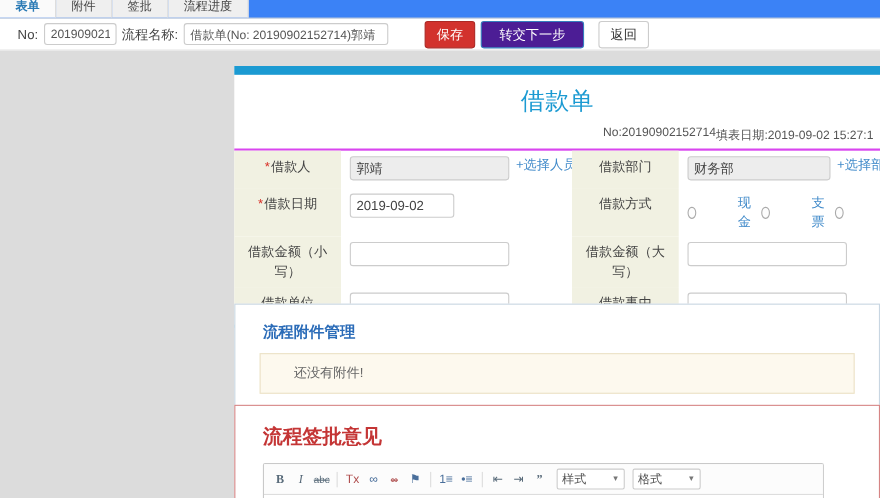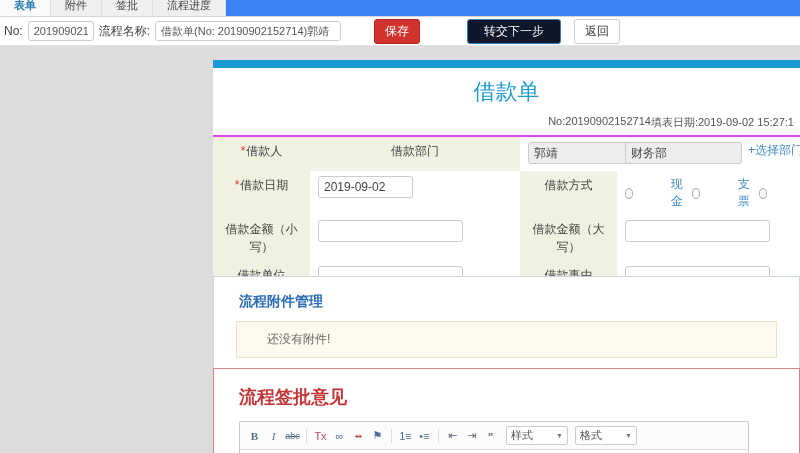--- a/index.html
+++ b/index.html
@@ -8,30 +8,30 @@
   .page { position:relative; width:800px; height:453px; overflow:hidden; }
 
   
   .tabbar { display:flex; background:#3b82f6; border-bottom:1px solid #d5d5d5; height:17px;align-items:flex-end; }
   .tab { padding:3px 14px; font-size:11px; color:#444; border-right:1px solid #ddd;
     background:#efefef; cursor:pointer; white-space:nowrap; }
   .tab.active { color:#2a7ab5; background:#fafafa; font-weight:bold; }
 
   
   .toolbar { display:flex; align-items:center; background:#fff; height:29px;
-    border-bottom:1px solid #e3e3e3; padding:0 4px; gap:5px; }
+    border-bottom:1px solid #e3e3e3; padding:0 16px; gap:5px; }
   .toolbar label { font-size:12px; color:#444; white-space:nowrap; }
   .toolbar input { height:20px; border:1px solid #ccc; border-radius:3px; padding:0 5px;
     font-size:11px; color:#555; font-family:inherit; }
   .inp-no { width:66px; }
   .inp-name { width:186px; }
   .btn { border:1px solid transparent; border-radius:3px; font-size:12px; padding:3px 10px;
     cursor:pointer; font-family:inherit; }
   .btn-save { background:#d2322d; border-color:#ac2925; color:#fff; margin-left:28px; }
-  .btn-forward { background:#0f172a; border-color:#357ebd; color:#fff; margin-left:42px; padding:3px 16px; }
+  .btn-forward { background:#4c1d95; border-color:#357ebd; color:#fff; padding:3px 16px; }
   .btn-back { background:#fff; border-color:#ccc; color:#333; margin-left:8px; }
 
   
   .card { position:absolute; left:213px; width:587px; background:#fff; }
   .card-form { top:60px; border-bottom:3px solid #1b9ad2; }
   .card-attach { top:276px; border:1px solid #c8d6e2; padding:8px 0 12px 0; }
   .card-approve { top:368px; height:160px; border:1px solid #d68585; padding:8px 0 0 0; }
 
   .blue-topbar { height:8px; background:#1b9ad2; }
   .form-title { text-align:center; color:#1b9ad2; font-size:22px; padding:9px 0 6px 0; }
@@ -40,21 +40,21 @@
 
   
   .fgrid { display:grid; grid-template-columns:97px 210px 97px 1fr; }
   .fcell { display:flex; align-items:flex-start; padding:5px 8px; min-height:34px; }
   .flabel { background:#f1f1e2; justify-content:center; text-align:center; color:#444;
     font-size:12px; line-height:1.5; }
   .req { color:#d9342b; margin-right:1px; }
   .fcell input { height:22px; border:1px solid #ccc; border-radius:3px; padding:0 5px;
     font-size:12px; color:#444; font-family:inherit; }
   .ro { background:#ededed; }
-  .w145 { width:145px; } .w95 { width:95px; } .w130 { width:117px; }
+  .w145 { width:145px; } .w95 { width:95px; } .w130 { width:130px; }
   .pick-link { color:#428bca; font-size:12px; margin-left:6px; text-decoration:none; white-space:nowrap; }
   .radio-opt { display:inline-flex; align-items:center; margin-right:6px; color:#428bca; cursor:pointer;gap:36px; }
   .radio-circle { width:11px; height:11px; border:1px solid #aaa; border-radius:50%;
     background:#fdfdfd; display:inline-block; margin-right:2px; }
 
   
   .sec-head-blue { color:#2b6cb8; font-weight:bold; font-size:14px; padding:8px 0 10px 25px; }
   .attach-alert { margin:0 22px; background:#fdf9ee; border:1px solid #ece2c6; color:#666;
     padding:9px 30px; font-size:12px; }
   .btn-upload { display:inline-block; margin:12px 0 0 24px; background:#3a7bd5; border:1px solid #3071c9;
@@ -106,25 +106,25 @@
     <div class="form-title">借款单</div>
     <div class="meta-row">
       <span>No:20190902152714</span>
       <span>填表日期:2019-09-02 15:27:1</span>
     </div>
     <div class="fgrid">
 
       <div class="fcell flabel">
         <span><span class="req">*</span><span>借款人</span></span>
       </div>
-      <div class="fcell flabel">借款部门</div>
       <div class="fcell">
         <input class="w145 ro" readonly="" value="郭靖" style="">
         <a href="#" class="pick-link">+选择人员</a>
       </div>
+      <div class="fcell flabel">借款部门</div>
       <div class="fcell">
         <input class="w130 ro" readonly="" value="财务部" style="">
         <a href="#" class="pick-link">+选择部门</a>
       </div>
 
       <div class="fcell flabel">
         <span><span class="req">*</span><span>借款日期</span></span>
       </div>
       <div class="fcell">
         <input class="w95" value="2019-09-02" style="">

